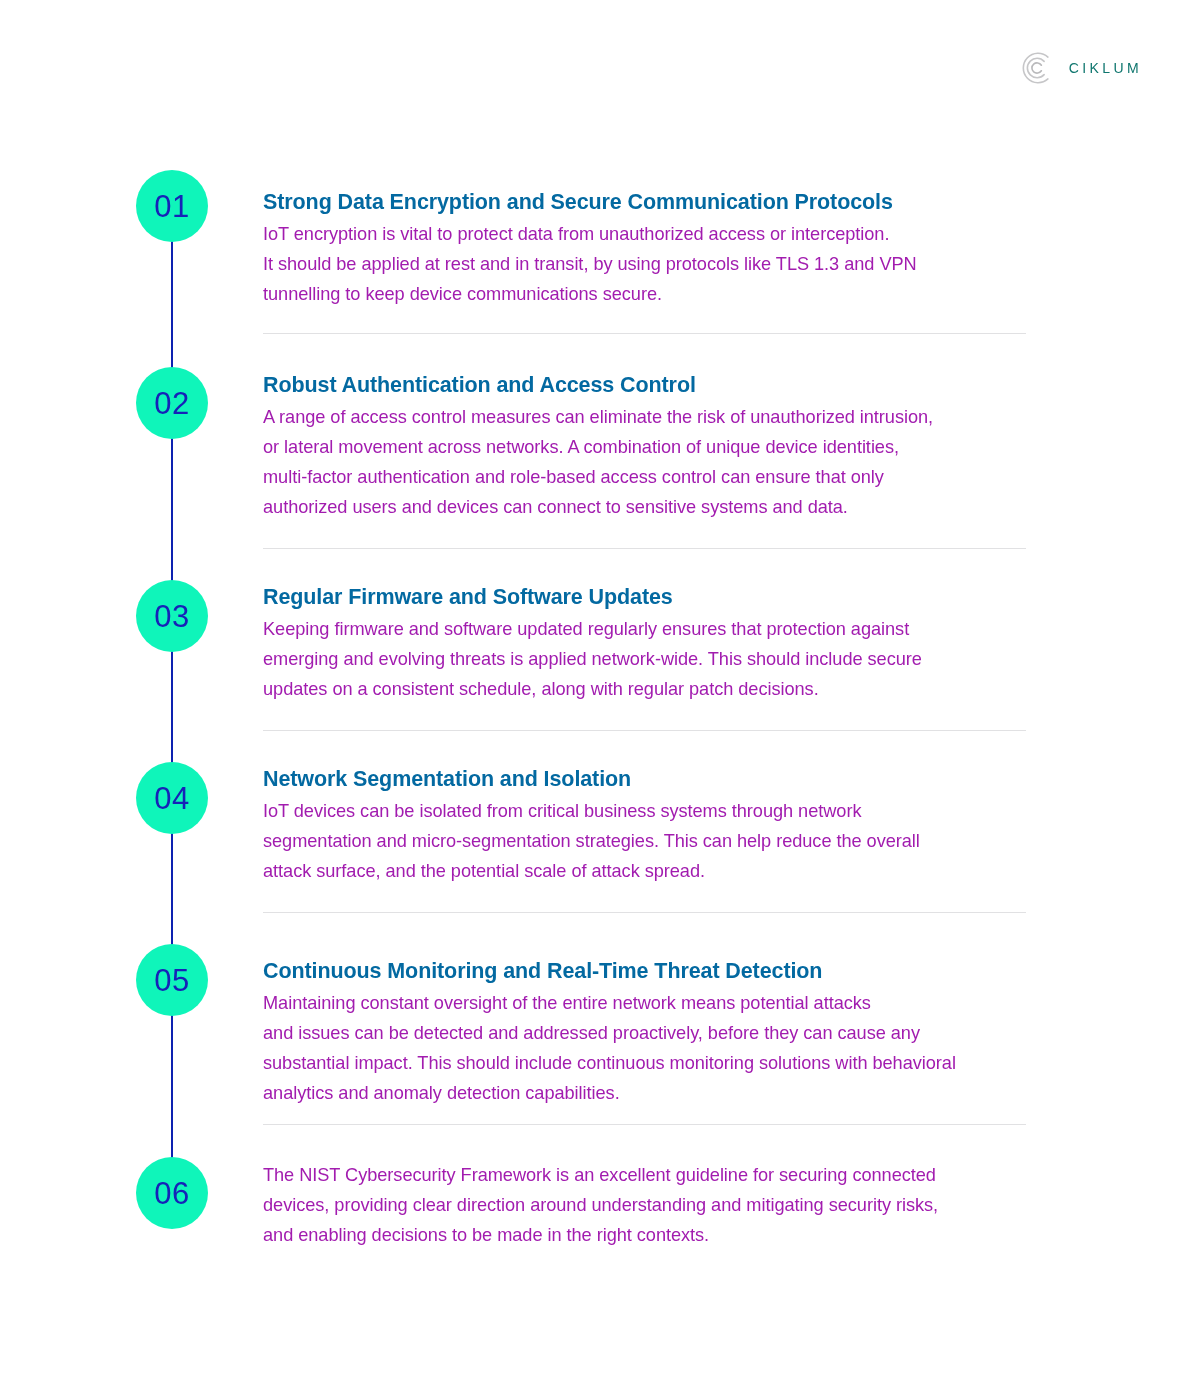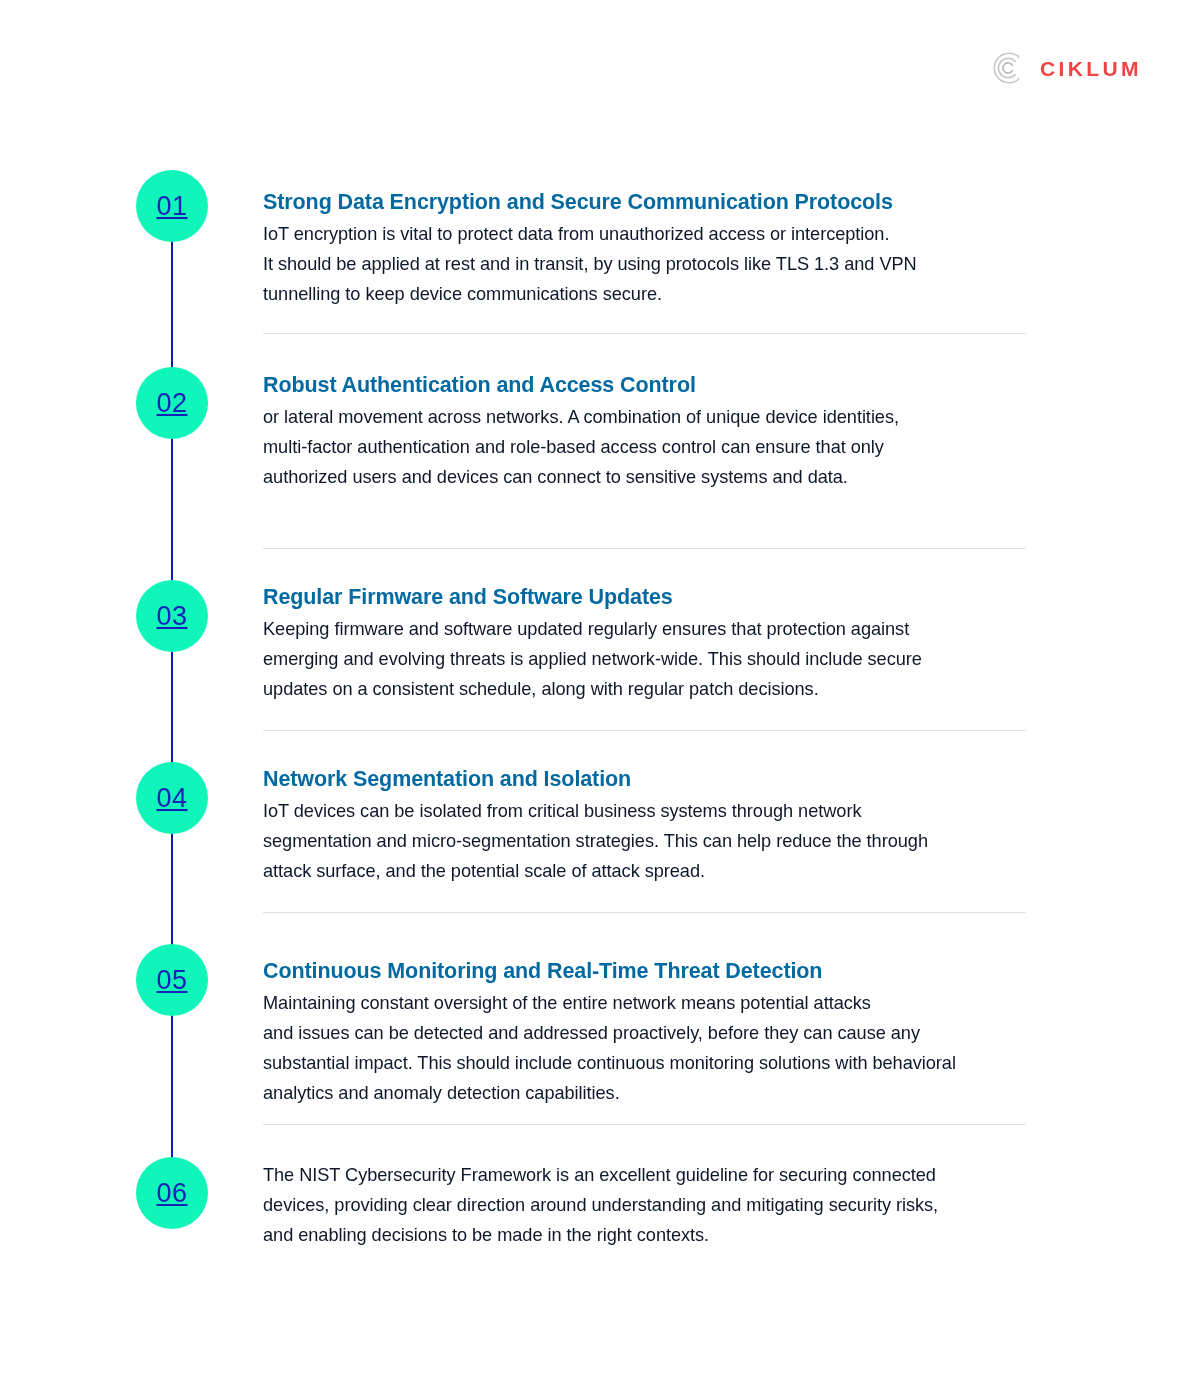--- a/index.html
+++ b/index.html
@@ -26,24 +26,24 @@
     gap: 13px;
     height: 40px;
   }
   .brand-mark {
     width: 38px;
     height: 38px;
     display: block;
     flex: none;
   }
   .brand-word {
-    font-size: 21px;
+    font-size: 14px;
     letter-spacing: 3.4px;
-    color: #ef4444;
-    font-weight: 700;
+    color: #0f766e;
+    font-weight: 400;
     line-height: 1;
     white-space: nowrap;
   }
 
   
   .timeline {
     position: absolute;
     left: 0;
     top: 0;
     width: 1200px;
@@ -69,46 +69,45 @@
     width: 72px;
     height: 72px;
     border-radius: 50%;
     background: #0FF5BA;
     display: flex;
     align-items: center;
     justify-content: center;
     z-index: 2;
   }
   .marker-num {
-    font-size: 27px;
+    font-size: 31px;
     color: #1622B8;
     font-weight: 400;
     letter-spacing: 0.5px;
     line-height: 1;
     font-family: "Liberation Sans", "DejaVu Sans", sans-serif;
-    text-decoration: underline;
   }
 
   .content {
     position: absolute;
     left: 263px;
     width: 805px;
   }
   .item-title {
     font-size: 21.5px;
     font-weight: 600;
     color: #0369a1;
     line-height: 1.34;
     margin: 0 0 2px 0;
     letter-spacing: -0.1px;
   }
   .item-body {
     font-size: 18.2px;
     font-weight: 400;
-    color: #0f172a;
+    color: #a21caf;
     line-height: 30.2px;
     margin: 0;
     letter-spacing: -0.05px;
   }
   .item-body .ln { display: block; white-space: nowrap; }
 
   .divider {
     position: absolute;
     left: 263px;
     width: 763px;
@@ -149,20 +148,21 @@
   </div>
   <div class="divider" style="top:333px;"></div>
 
   <div class="item" style="top:367px;">
     <div class="marker">
       <span class="marker-num">02</span>
     </div>
     <div class="content" style="top:4px;">
       <h2 class="item-title">Robust Authentication and Access Control</h2>
       <p class="item-body">
+        <span class="ln">A range of access control measures can eliminate the risk of unauthorized intrusion,</span>
         <span class="ln">or lateral movement across networks. A combination of unique device identities,</span>
         <span class="ln">multi-factor authentication and role-based access control can ensure that only</span>
         <span class="ln">authorized users and devices can connect to sensitive systems and data.</span>
       </p>
     </div>
   </div>
   <div class="divider" style="top:548px;"></div>
 
   <div class="item" style="top:580px;">
     <div class="marker">
@@ -180,21 +180,21 @@
   <div class="divider" style="top:730px;"></div>
 
   <div class="item" style="top:762px;">
     <div class="marker">
       <span class="marker-num">04</span>
     </div>
     <div class="content" style="top:3px;">
       <h2 class="item-title">Network Segmentation and Isolation</h2>
       <p class="item-body">
         <span class="ln">IoT devices can be isolated from critical business systems through network</span>
-        <span class="ln">segmentation and micro-segmentation strategies. This can help reduce the through</span>
+        <span class="ln">segmentation and micro-segmentation strategies. This can help reduce the overall</span>
         <span class="ln">attack surface, and the potential scale of attack spread.</span>
       </p>
     </div>
   </div>
   <div class="divider" style="top:912px;"></div>
 
   <div class="item" style="top:944px;">
     <div class="marker">
       <span class="marker-num">05</span>
     </div>

